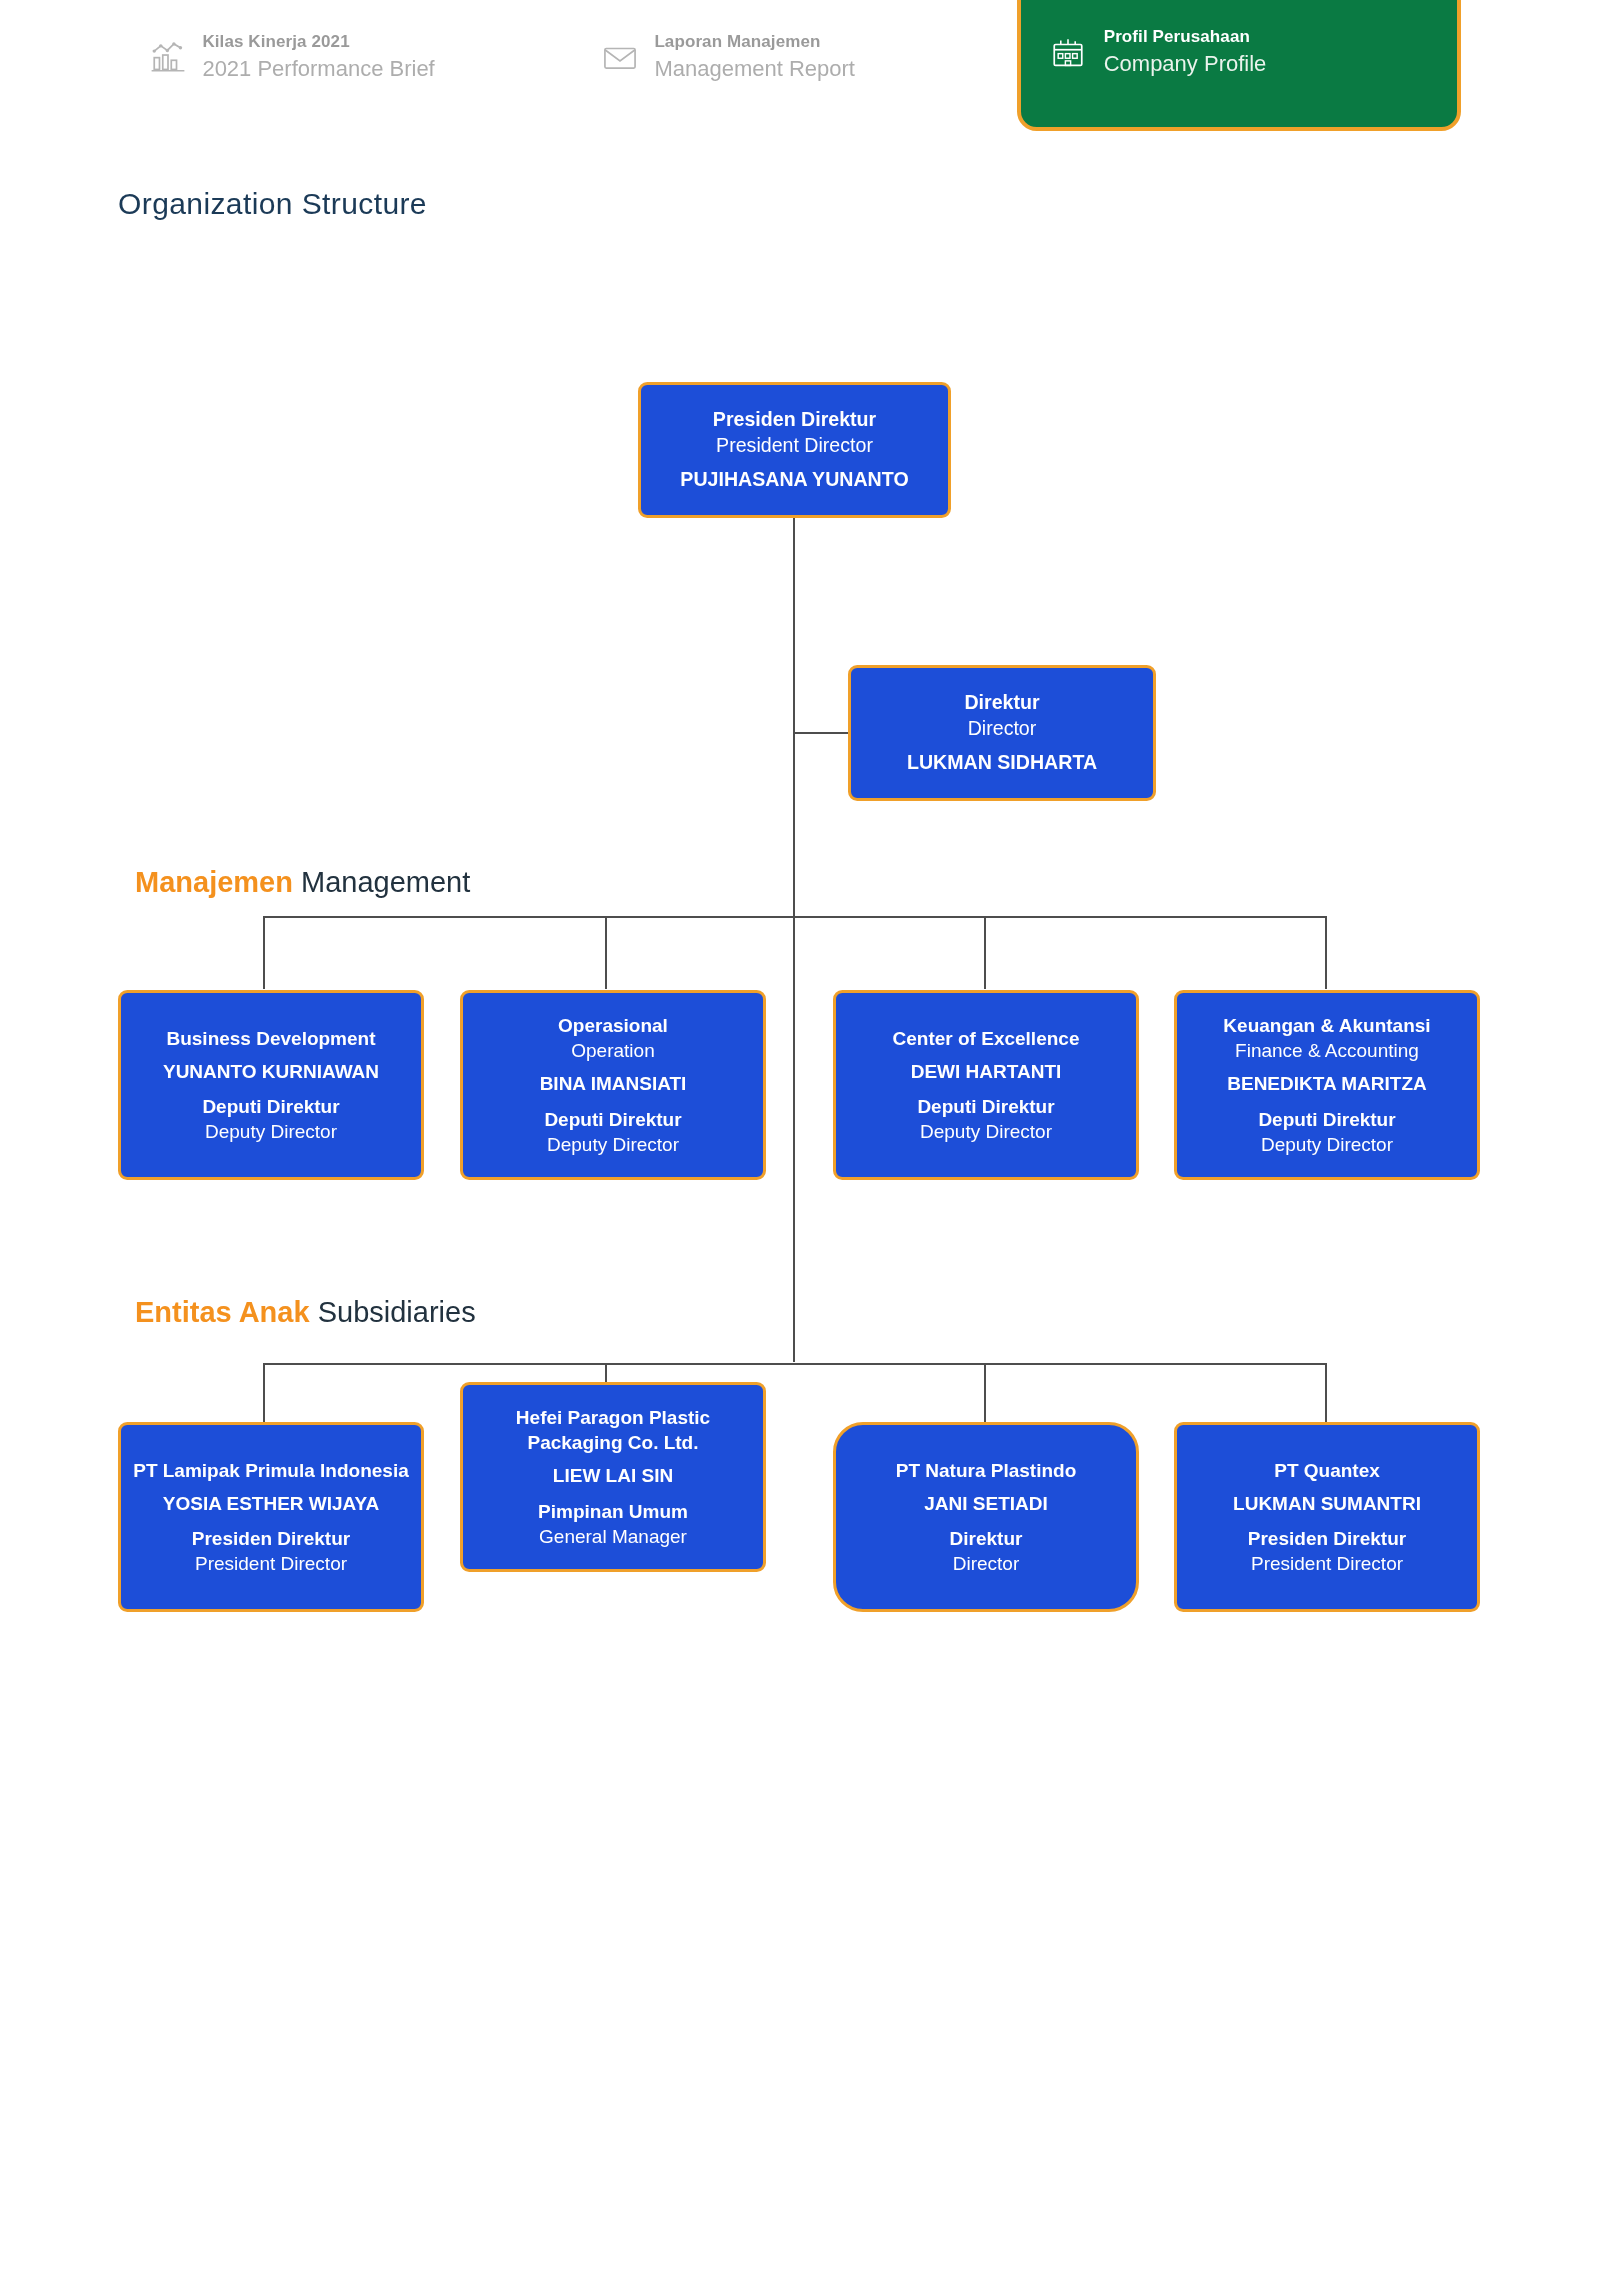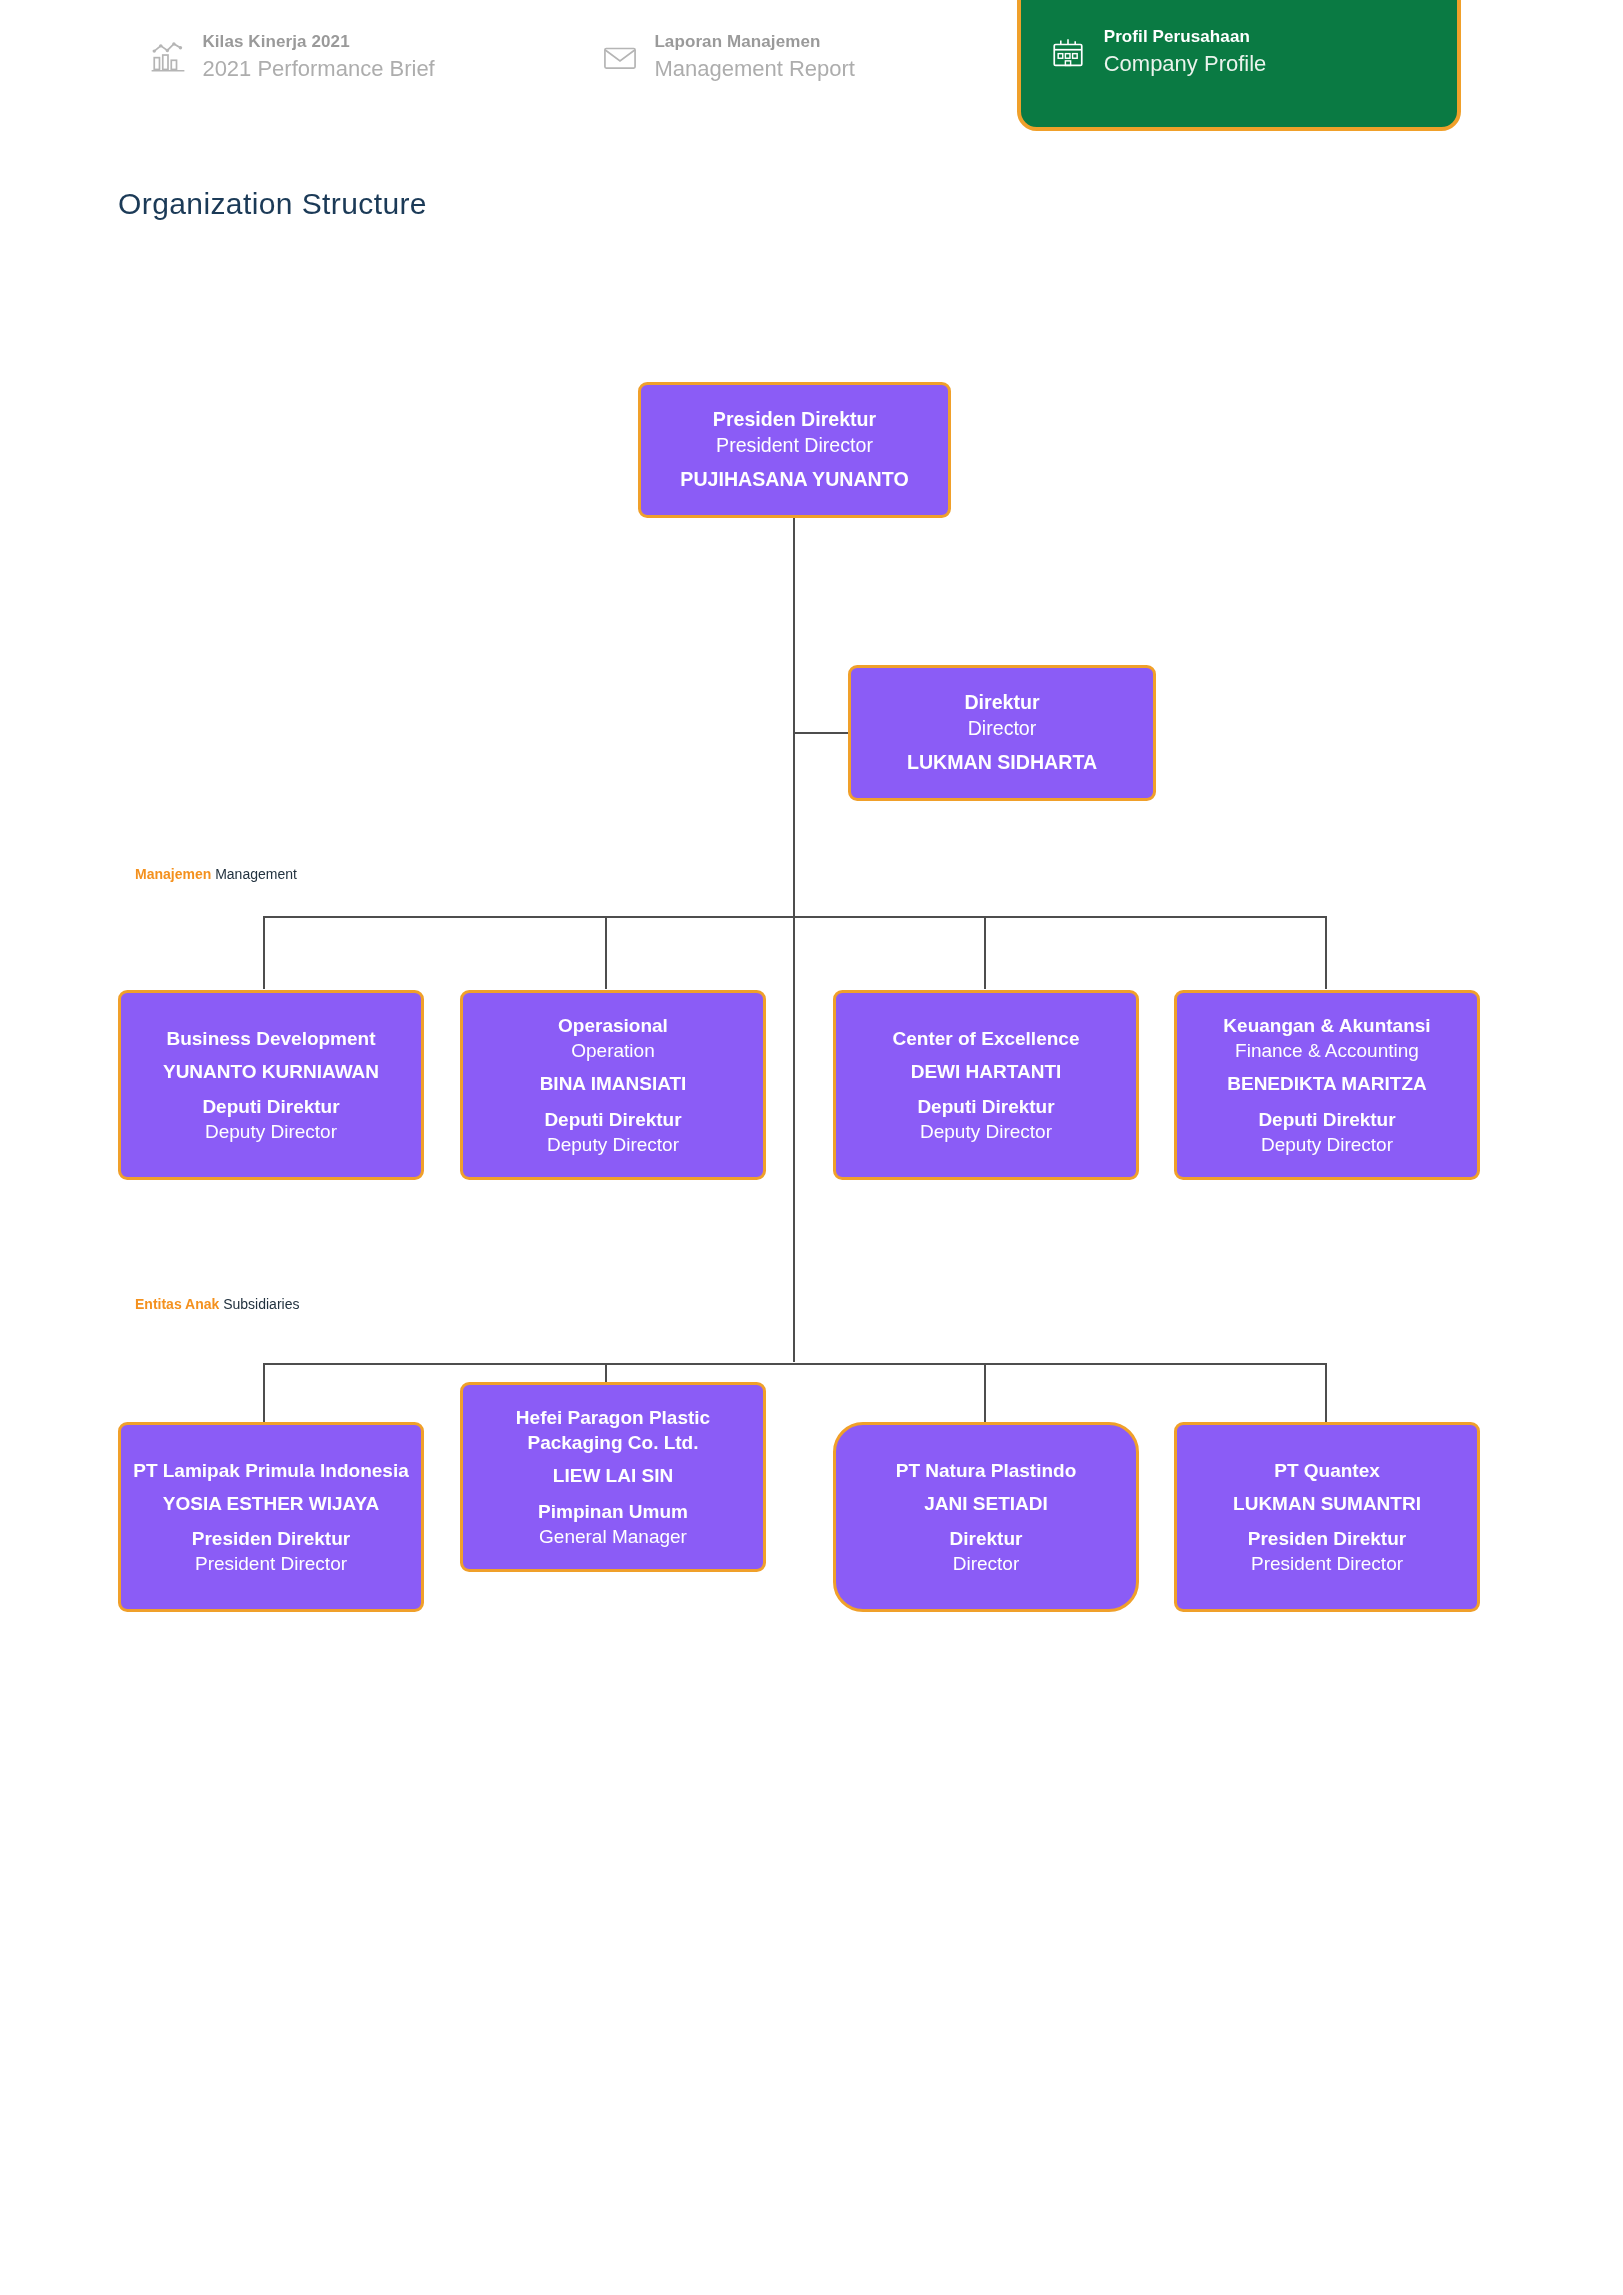--- a/index.html
+++ b/index.html
@@ -42,35 +42,35 @@
   .title-id {
     font-size:41px; font-weight:bold; color:#f4911e;
     letter-spacing:1px; line-height:1.1; margin:0;
   }
   .title-en {
     font-size:30px; color:#1b3a57; font-weight:normal;
     letter-spacing:0.4px; margin:9.2px 0 0 0; line-height:1.1;
   }
 
   
-  .section-cap { position:absolute; font-size:14px; line-height:1.1; }
+  .section-cap { position:absolute; font-size:29px; line-height:1.1; }
   .section-cap .id { color:#f4911e; font-weight:bold; }
   .section-cap .en { color:#22323f; font-weight:normal; }
   #cap-management { left:135px; top:867px; }
   #cap-subsidiaries { left:135px; top:1297px; }
 
   
   .line { position:absolute; background:#4d4d4d; }
   .vline { width:2px; }
   .hline { height:2px; }
 
   
   .node {
     position:absolute;
-    background:#8b5cf6;
+    background:#1d4ed8;
     border:3.3px solid #f0a02a;
     border-radius:9.2px;
     box-sizing:border-box;
     display:flex; flex-direction:column;
     align-items:center; justify-content:center;
     color:#ffffff; text-align:center;
     padding:6.5px 9.2px;
   }
   .node .l-bold { font-weight:bold; line-height:1.32; }
   .node .l-reg  { font-weight:normal; line-height:1.32; }

